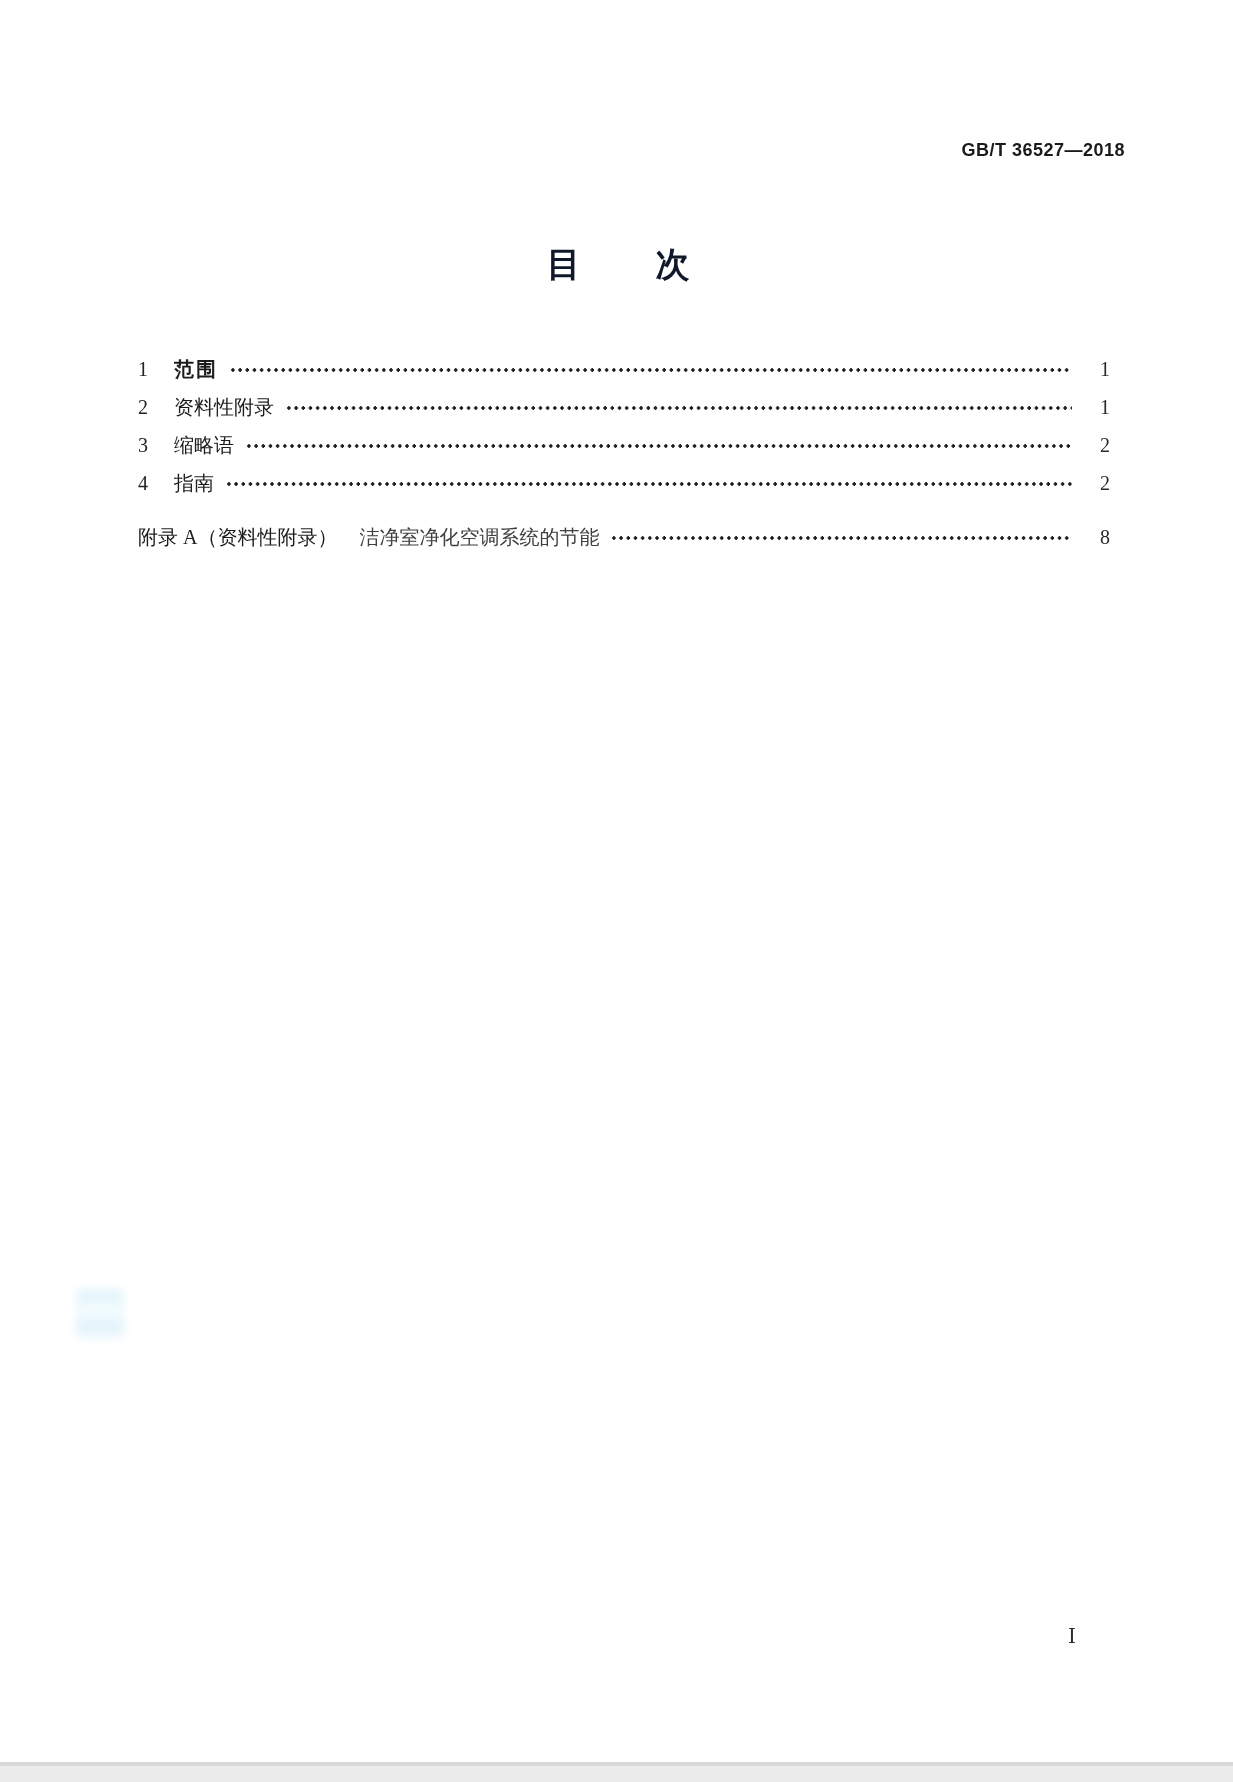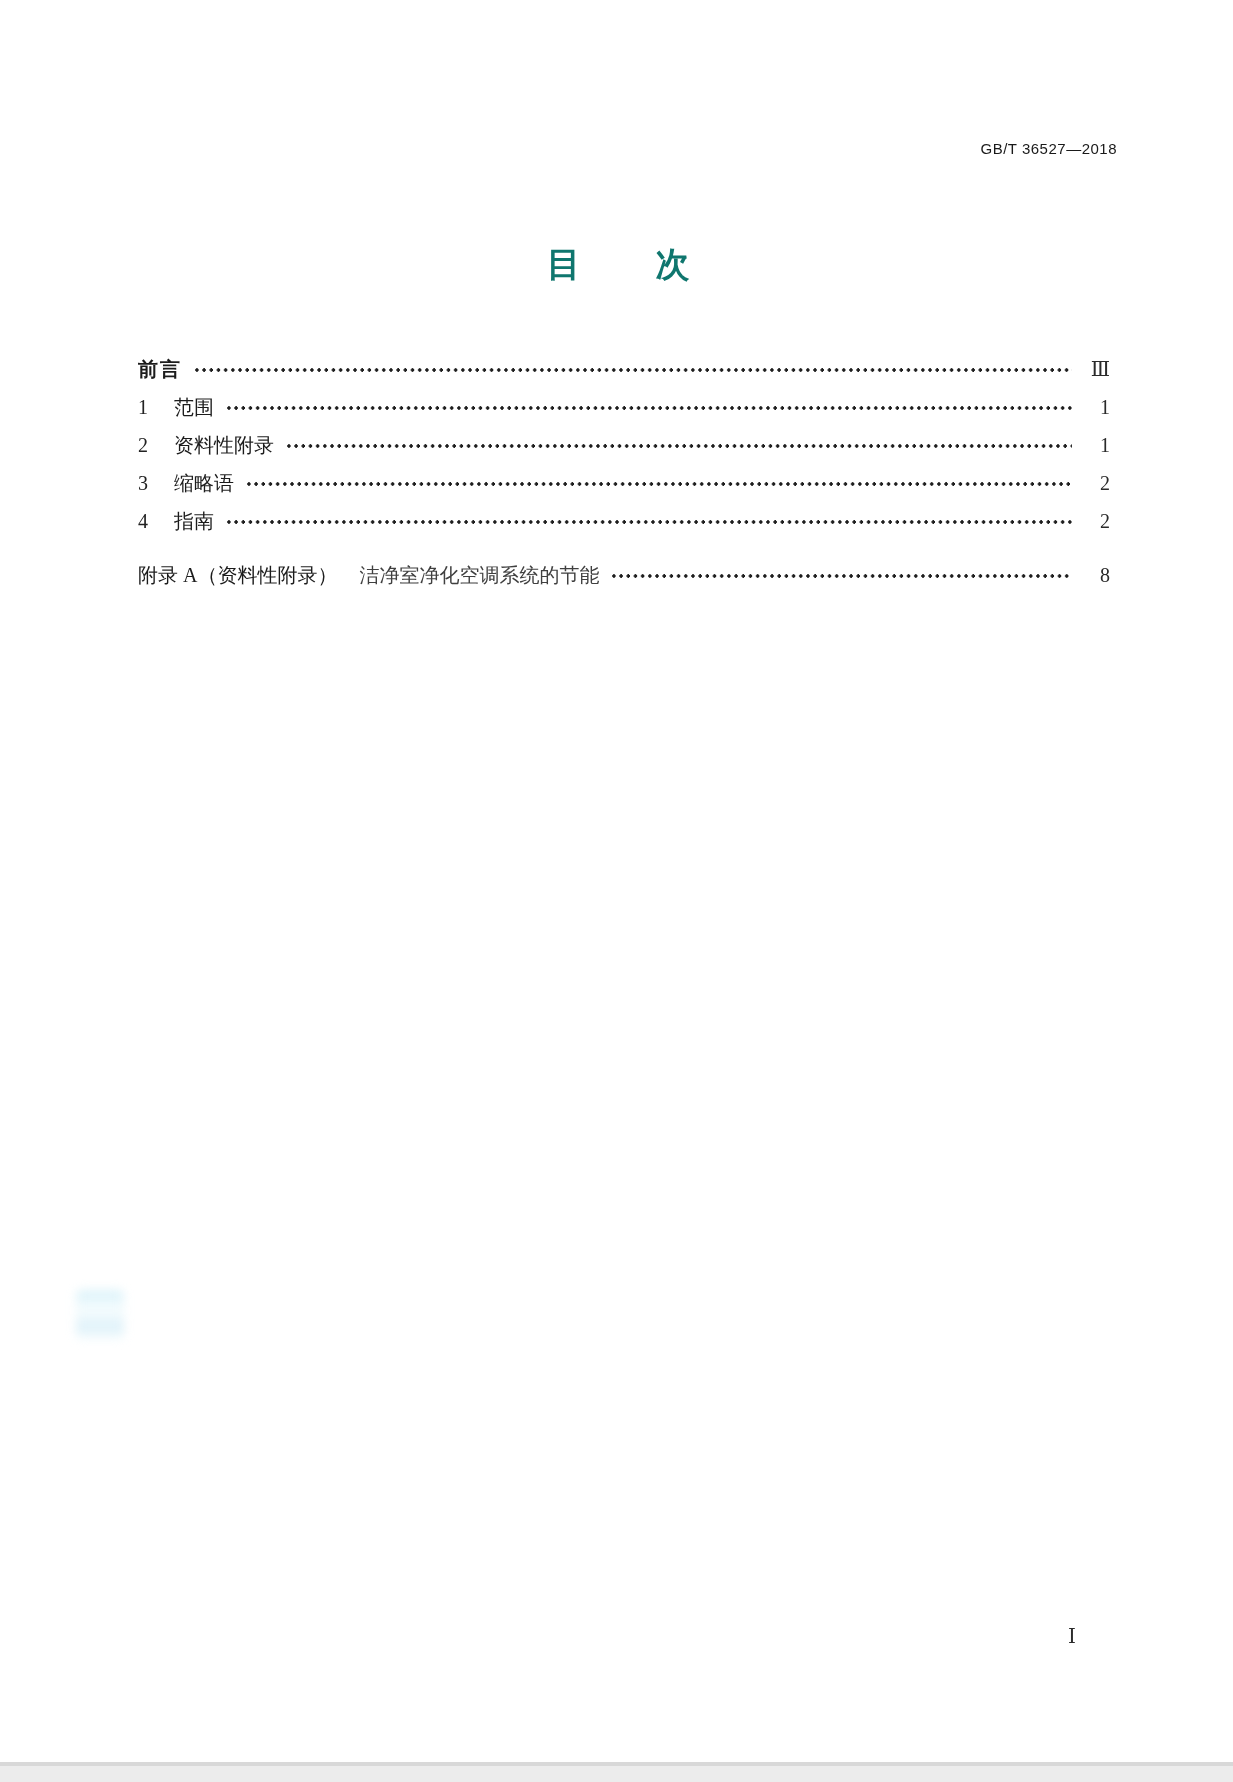--- a/index.html
+++ b/index.html
@@ -12,40 +12,40 @@
     width: 1233px;
     height: 1782px;
     background: #ffffff;
     overflow: hidden;
     font-family: "Liberation Serif", "DejaVu Serif", serif;
     color: #1c1c1c;
   }
   .doc-code {
     position: absolute;
     top: 140px;
-    right: 116px;
+    right: 108px;
     font-family: "Liberation Sans", "DejaVu Sans", sans-serif;
-    font-weight: 400;
-    font-size: 15px;
+    font-weight: 700;
+    font-size: 18px;
     letter-spacing: 0.5px;
     color: #1a1a1a;
     white-space: nowrap;
   }
   .toc-title {
     position: absolute;
     top: 246px;
     left: 0;
     width: 100%;
     margin: 0;
     text-align: center;
     font-family: "Liberation Sans", "DejaVu Sans", sans-serif;
     font-weight: 700;
     font-size: 34px;
     line-height: 36px;
-    color: #0f766e;
+    color: #0f172a;
     letter-spacing: 2.2em;
     padding-left: 2.3em;
     box-sizing: border-box;
     white-space: nowrap;
   }
   .toc {
     position: absolute;
     left: 138px;
     top: 350px;
     width: 972px;
@@ -133,27 +133,20 @@
 </head>
 <body>
 
 <div class="page">
 
   <div class="doc-code">GB/T 36527—2018</div>
 
   <h1 class="toc-title">目次</h1>
 
   <div class="toc">
-  <div class="toc-row">
-
-    <span class="toc-label">前言</span>
-
-    <span class="toc-leader"></span>
-    <span class="toc-page">Ⅲ</span>
-  </div>
 
   <div class="toc-row">
     <span class="toc-num">1</span>
     <span class="toc-label">范围</span>
 
     <span class="toc-leader"></span>
     <span class="toc-page">1</span>
   </div>
 
   <div class="toc-row">

